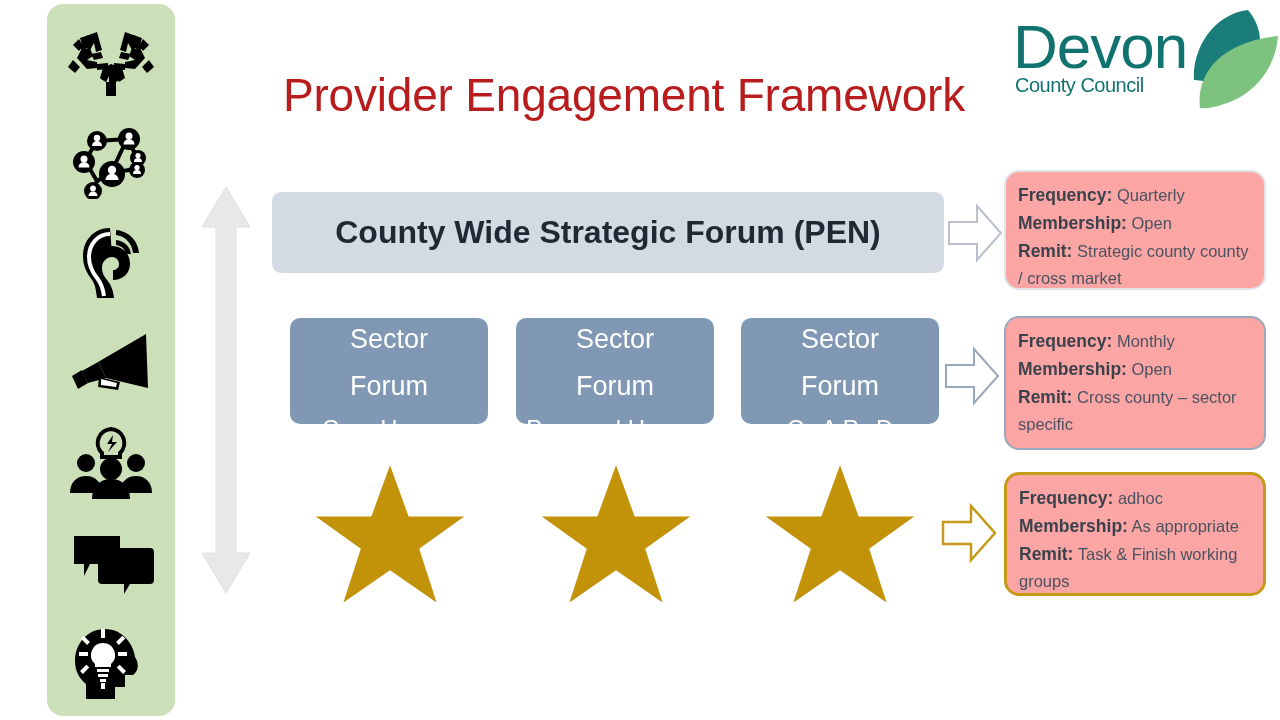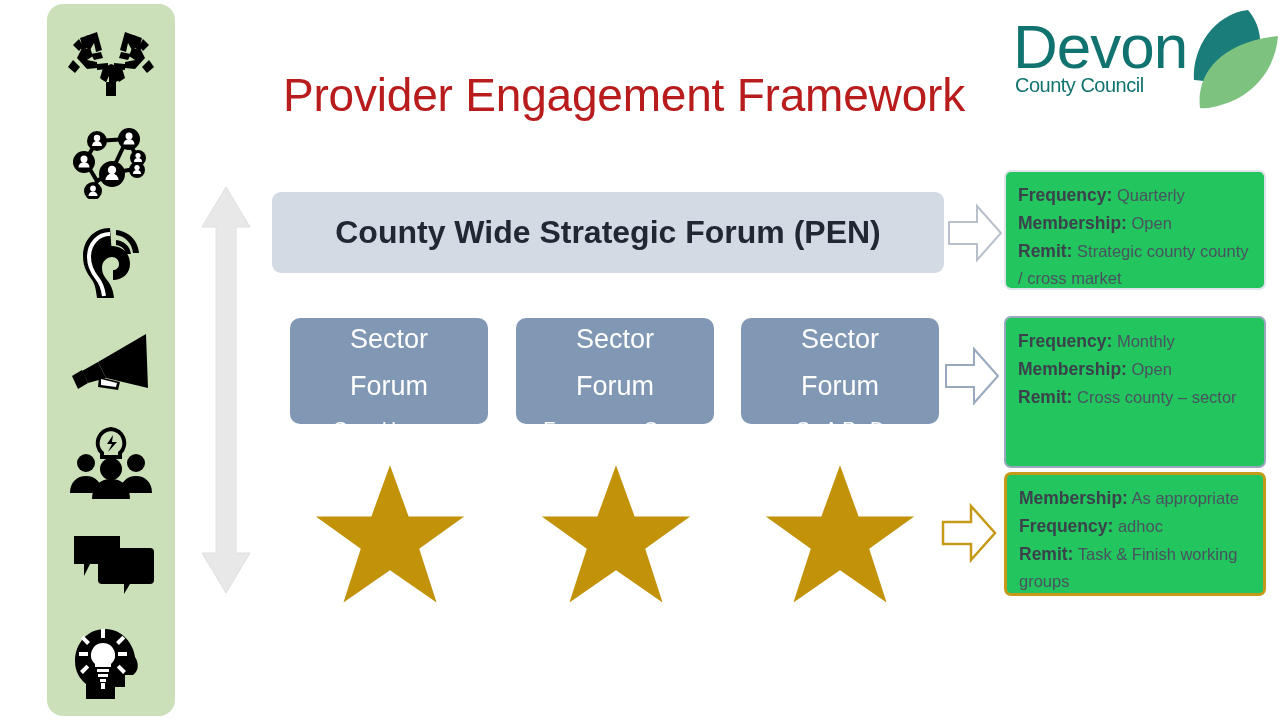--- a/index.html
+++ b/index.html
@@ -131,21 +131,21 @@
     box-sizing: border-box;
     font-family: "Liberation Sans", sans-serif;
     gap: 13px;
   }
   .sector-line {
     font-size: 27px;
     line-height: 34px;
     font-weight: 400;
   }
   .sector-sub {
-    font-size: 20px;
+    font-size: 24px;
     line-height: 26px;
     font-weight: 400;
     text-align: center;
   }
   #sector-0 { left: 290px; }
   #sector-1 { left: 516px; }
   #sector-2 { left: 741px; }
 
   
   .star-wrap {
@@ -168,28 +168,28 @@
     font-family: "Liberation Sans", sans-serif;
     pointer-events: none;
   }
 
   
   .callout {
     position: absolute;
     left: 1004px;
     width: 262px;
     box-sizing: border-box;
-    border-radius: 7px;
-    background: #22c55e;
+    border-radius: 15px;
+    background: #fca5a5;
     padding: 9px 10px 8px 12px;
     font-family: "Liberation Sans", sans-serif;
     color: #3b424b;
   }
   #callout-0 { top: 170px; height: 120px; border: 2px solid #dfe3ea; }
-  #callout-1 { top: 316px; height: 152px; border: 2px solid #9aa8bd; }
+  #callout-1 { top: 316px; height: 134px; border: 2px solid #9aa8bd; }
   #callout-2 { top: 472px; height: 124px; border: 3px solid #c49a18; }
 
   .callout .row {
     font-size: 16.5px;
     line-height: 28px;
     color: #4a5260;
   }
   .callout .row b {
     font-weight: bold;
     font-size: 17.5px;
@@ -383,21 +383,21 @@
   </div>
 
   <div class="sector-box" id="sector-0">
     <div class="sector-line">Sector</div>
     <div class="sector-line">Forum</div>
     <div class="sector-sub">Care Homes</div>
   </div>
   <div class="sector-box" id="sector-1">
     <div class="sector-line">Sector</div>
     <div class="sector-line">Forum</div>
-    <div class="sector-sub">Frequency Care</div>
+    <div class="sector-sub">Personal Homes</div>
   </div>
   <div class="sector-box" id="sector-2">
     <div class="sector-line">Sector</div>
     <div class="sector-line">Forum</div>
     <div class="sector-sub">CwA PwD</div>
   </div>
 
   <div class="star-wrap" id="star-0">
     <svg width="196" height="150" viewBox="0 0 100 95">
       <polygon points="50,2 61.8,34.5 97,34.5 68.5,55 79.5,89 50,68.5 20.5,89 31.5,55 3,34.5 38.2,34.5" fill="#c29209"></polygon>
@@ -455,31 +455,32 @@
       <span>Monthly</span>
     </div>
     <div class="row">
       <b>Membership:</b>
       <span>Open</span>
     </div>
     <div class="row">
       <b>Remit:</b>
       <span>Cross county – sector</span>
     </div>
+    <div class="cont">specific</div>
   </div>
 
   <div class="callout" id="callout-2">
+    <div class="row">
+      <b>Frequency:</b>
+      <span>adhoc</span>
+    </div>
     <div class="row">
       <b>Membership:</b>
       <span>As appropriate</span>
     </div>
     <div class="row">
-      <b>Frequency:</b>
-      <span>adhoc</span>
-    </div>
-    <div class="row">
       <b>Remit:</b>
       <span>Task &amp; Finish working</span>
     </div>
     <div class="cont">groups</div>
   </div>
 
 </div>
 
 </body></html>

